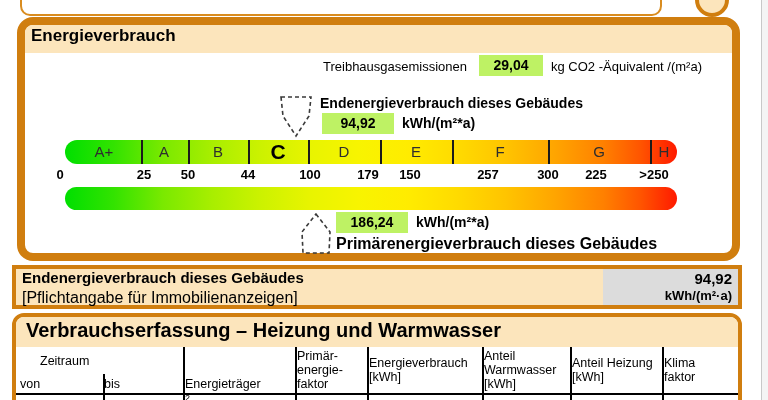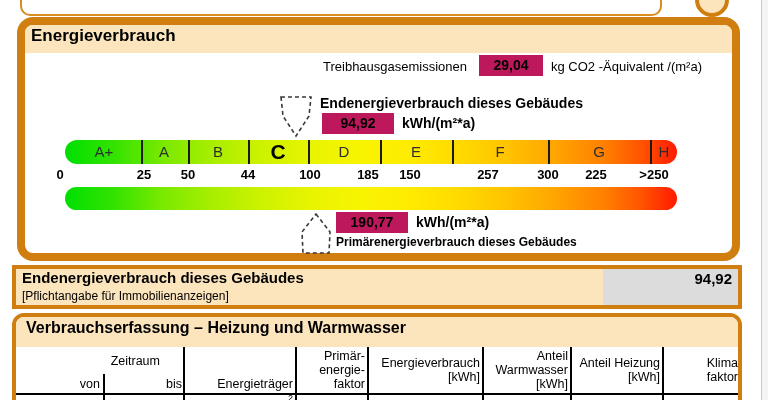--- a/index.html
+++ b/index.html
@@ -14,62 +14,62 @@
   .right-page-strip{left:761px;top:0;width:7px;height:400px;background:#f4f4f4;
     border-left:1px solid #c8c8c8;}
   
   .main-box{left:17px;top:17px;width:723px;height:244px;border:8px solid #D07E0F;
     border-radius:16px;background:#fff;box-sizing:border-box;overflow:hidden;}
   .main-box .titlebar{position:absolute;left:0;top:0;right:0;height:28px;background:#FCE5BC;}
   .section-title{font-weight:bold;font-size:17px;}
   .main-title{left:31px;top:26px;}
   
   .ghg-label{left:323px;top:59px;font-size:13px;}
-  .value-box{background:#be185d;text-align:center;font-weight:bold;font-size:14px;}
+  .value-box{background:#bef264;text-align:center;font-weight:bold;font-size:14px;}
   .ghg-value{left:479px;top:55px;width:64px;height:21px;line-height:21px;}
   .ghg-unit{left:551px;top:59px;font-size:13px;}
   
   .end-label{left:320px;top:95px;font-size:14px;font-weight:bold;}
   .end-value{left:322px;top:113px;width:72px;height:21px;line-height:21px;}
   .end-unit{left:402px;top:115px;font-size:14px;font-weight:bold;}
   .prim-value{left:336px;top:212px;width:72px;height:21px;line-height:21px;}
   .prim-unit{left:416px;top:214px;font-size:14px;font-weight:bold;}
-  .prim-label{left:336px;top:235px;font-size:12px;font-weight:bold;}
+  .prim-label{left:336px;top:235px;font-size:16px;font-weight:bold;}
   
   .scale-band{left:65px;top:140px;width:612px;height:24px;border-radius:12px;
     background:linear-gradient(to right,#00DF00 0%,#33E300 8%,#7AE900 16%,#A8EE00 24%,
       #CCF200 32%,#E8F400 40%,#F8F400 48%,#FFEC00 56%,#FFDB00 64%,#FFC400 72%,
       #FFA500 80%,#FF8000 88%,#FF5500 94%,#FF1A00 100%);}
   .scale-strip{left:65px;top:187px;width:612px;height:23px;border-radius:12px;
     background:linear-gradient(to right,#00DF00 0%,#33E300 8%,#7AE900 16%,#A8EE00 24%,
       #CCF200 32%,#E8F400 40%,#F8F400 48%,#FFEC00 56%,#FFDB00 64%,#FFC400 72%,
       #FFA500 80%,#FF8000 88%,#FF5500 94%,#FF1A00 100%);}
   .seg-tick{top:140px;width:2px;height:24px;background:#1a1a1a;}
   .cls{top:140px;width:40px;height:24px;line-height:24px;text-align:center;
     font-size:15px;color:#2e2e2e;}
   .cls-current{font-size:21px;font-weight:bold;color:#000;line-height:23px;}
   .tick-label{top:166px;width:44px;height:18px;line-height:18px;text-align:center;
     font-size:13px;font-weight:bold;}
   
   .disc-bar{left:12px;top:265px;width:730px;height:44px;border:4px solid #D07E0F;
     background:#FCE5BC;box-sizing:border-box;}
   .disc-title{left:22px;top:269px;font-size:15px;font-weight:bold;}
-  .disc-sub{left:22px;top:289px;font-size:12px;}
+  .disc-sub{left:22px;top:289px;font-size:16px;}
   .disc-value-box{left:603px;top:269px;width:135px;height:36px;background:#DCDCDC;
     text-align:right;padding-right:6px;box-sizing:border-box;}
   .disc-value{font-size:15px;font-weight:bold;line-height:19px;}
   .disc-unit{font-size:13px;font-weight:bold;line-height:16px;}
   
   .table-box{left:12px;top:313px;width:730px;height:95px;border:4px solid #D07E0F;
     border-radius:12px 12px 0 0;background:#fff;box-sizing:border-box;overflow:hidden;}
   .table-box .titlebar{position:absolute;left:0;top:0;right:0;height:30px;background:#FCE5BC;}
-  .table-title{left:26px;top:319px;font-size:16px;font-weight:bold;}
+  .table-title{left:26px;top:319px;font-size:20px;font-weight:bold;}
   .vline{background:#000;width:2px;}
   .hline{background:#000;height:2px;}
-  .th{font-size:12.5px;text-align:right;white-space:pre-line;line-height:14px;}
+  .th{font-size:12.5px;text-align:left;white-space:pre-line;line-height:14px;}
   sup{font-size:9px;}
 </style>
 </head>
 <body>
 
 <div class="abs top-partial-bar"></div>
 <div class="abs top-partial-circle"></div>
 <div class="abs right-page-strip"></div>
 
 <div class="abs main-box">
@@ -103,43 +103,44 @@
 <div class="abs cls" style="left:396px">E</div>
 <div class="abs cls" style="left:480px">F</div>
 <div class="abs cls" style="left:579px">G</div>
 <div class="abs cls" style="left:644px">H</div>
 
 <div class="abs tick-label" style="left:38px">0</div>
 <div class="abs tick-label" style="left:122px">25</div>
 <div class="abs tick-label" style="left:166px">50</div>
 <div class="abs tick-label" style="left:226px">44</div>
 <div class="abs tick-label" style="left:288px">100</div>
-<div class="abs tick-label" style="left:346px">185</div>
+<div class="abs tick-label" style="left:346px">179</div>
 <div class="abs tick-label" style="left:388px">150</div>
 <div class="abs tick-label" style="left:466px">257</div>
 <div class="abs tick-label" style="left:526px">300</div>
 <div class="abs tick-label" style="left:574px">225</div>
 <div class="abs tick-label" style="left:632px">&gt;250</div>
 
 <div class="abs scale-strip"></div>
 
 <svg class="abs" style="left:0;top:0" width="768" height="400">
   <polygon points="281,97 311,97 309,116 296,136 283,116" fill="none" stroke="#3a3a3a" stroke-width="1.6" stroke-dasharray="4 3"></polygon>
   <polygon points="316,214 330,232 329,253 303,253 302,232" fill="none" stroke="#3a3a3a" stroke-width="1.6" stroke-dasharray="4 3"></polygon>
 </svg>
 
-<div class="abs value-box prim-value">190,77</div>
+<div class="abs value-box prim-value">186,24</div>
 <div class="abs prim-unit">kWh/(m²*a)</div>
 <div class="abs prim-label">Primärenergieverbrauch dieses Gebäudes</div>
 
 <div class="abs disc-bar"></div>
 <div class="abs disc-title">Endenergieverbrauch dieses Gebäudes</div>
 <div class="abs disc-sub">[Pflichtangabe für Immobilienanzeigen]</div>
 <div class="abs disc-value-box">
   <div class="disc-value">94,92</div>
+  <div class="disc-unit">kWh/(m²·a)</div>
 </div>
 
 <div class="abs table-box">
   <div class="titlebar"></div>
 </div>
 <div class="abs table-title">Verbrauchserfassung – Heizung und Warmwasser</div>
 
 <div class="abs vline" style="left:103px;top:374px;height:26px"></div>
 <div class="abs vline" style="left:183px;top:347px;height:53px"></div>
 <div class="abs vline" style="left:295px;top:347px;height:53px"></div>

